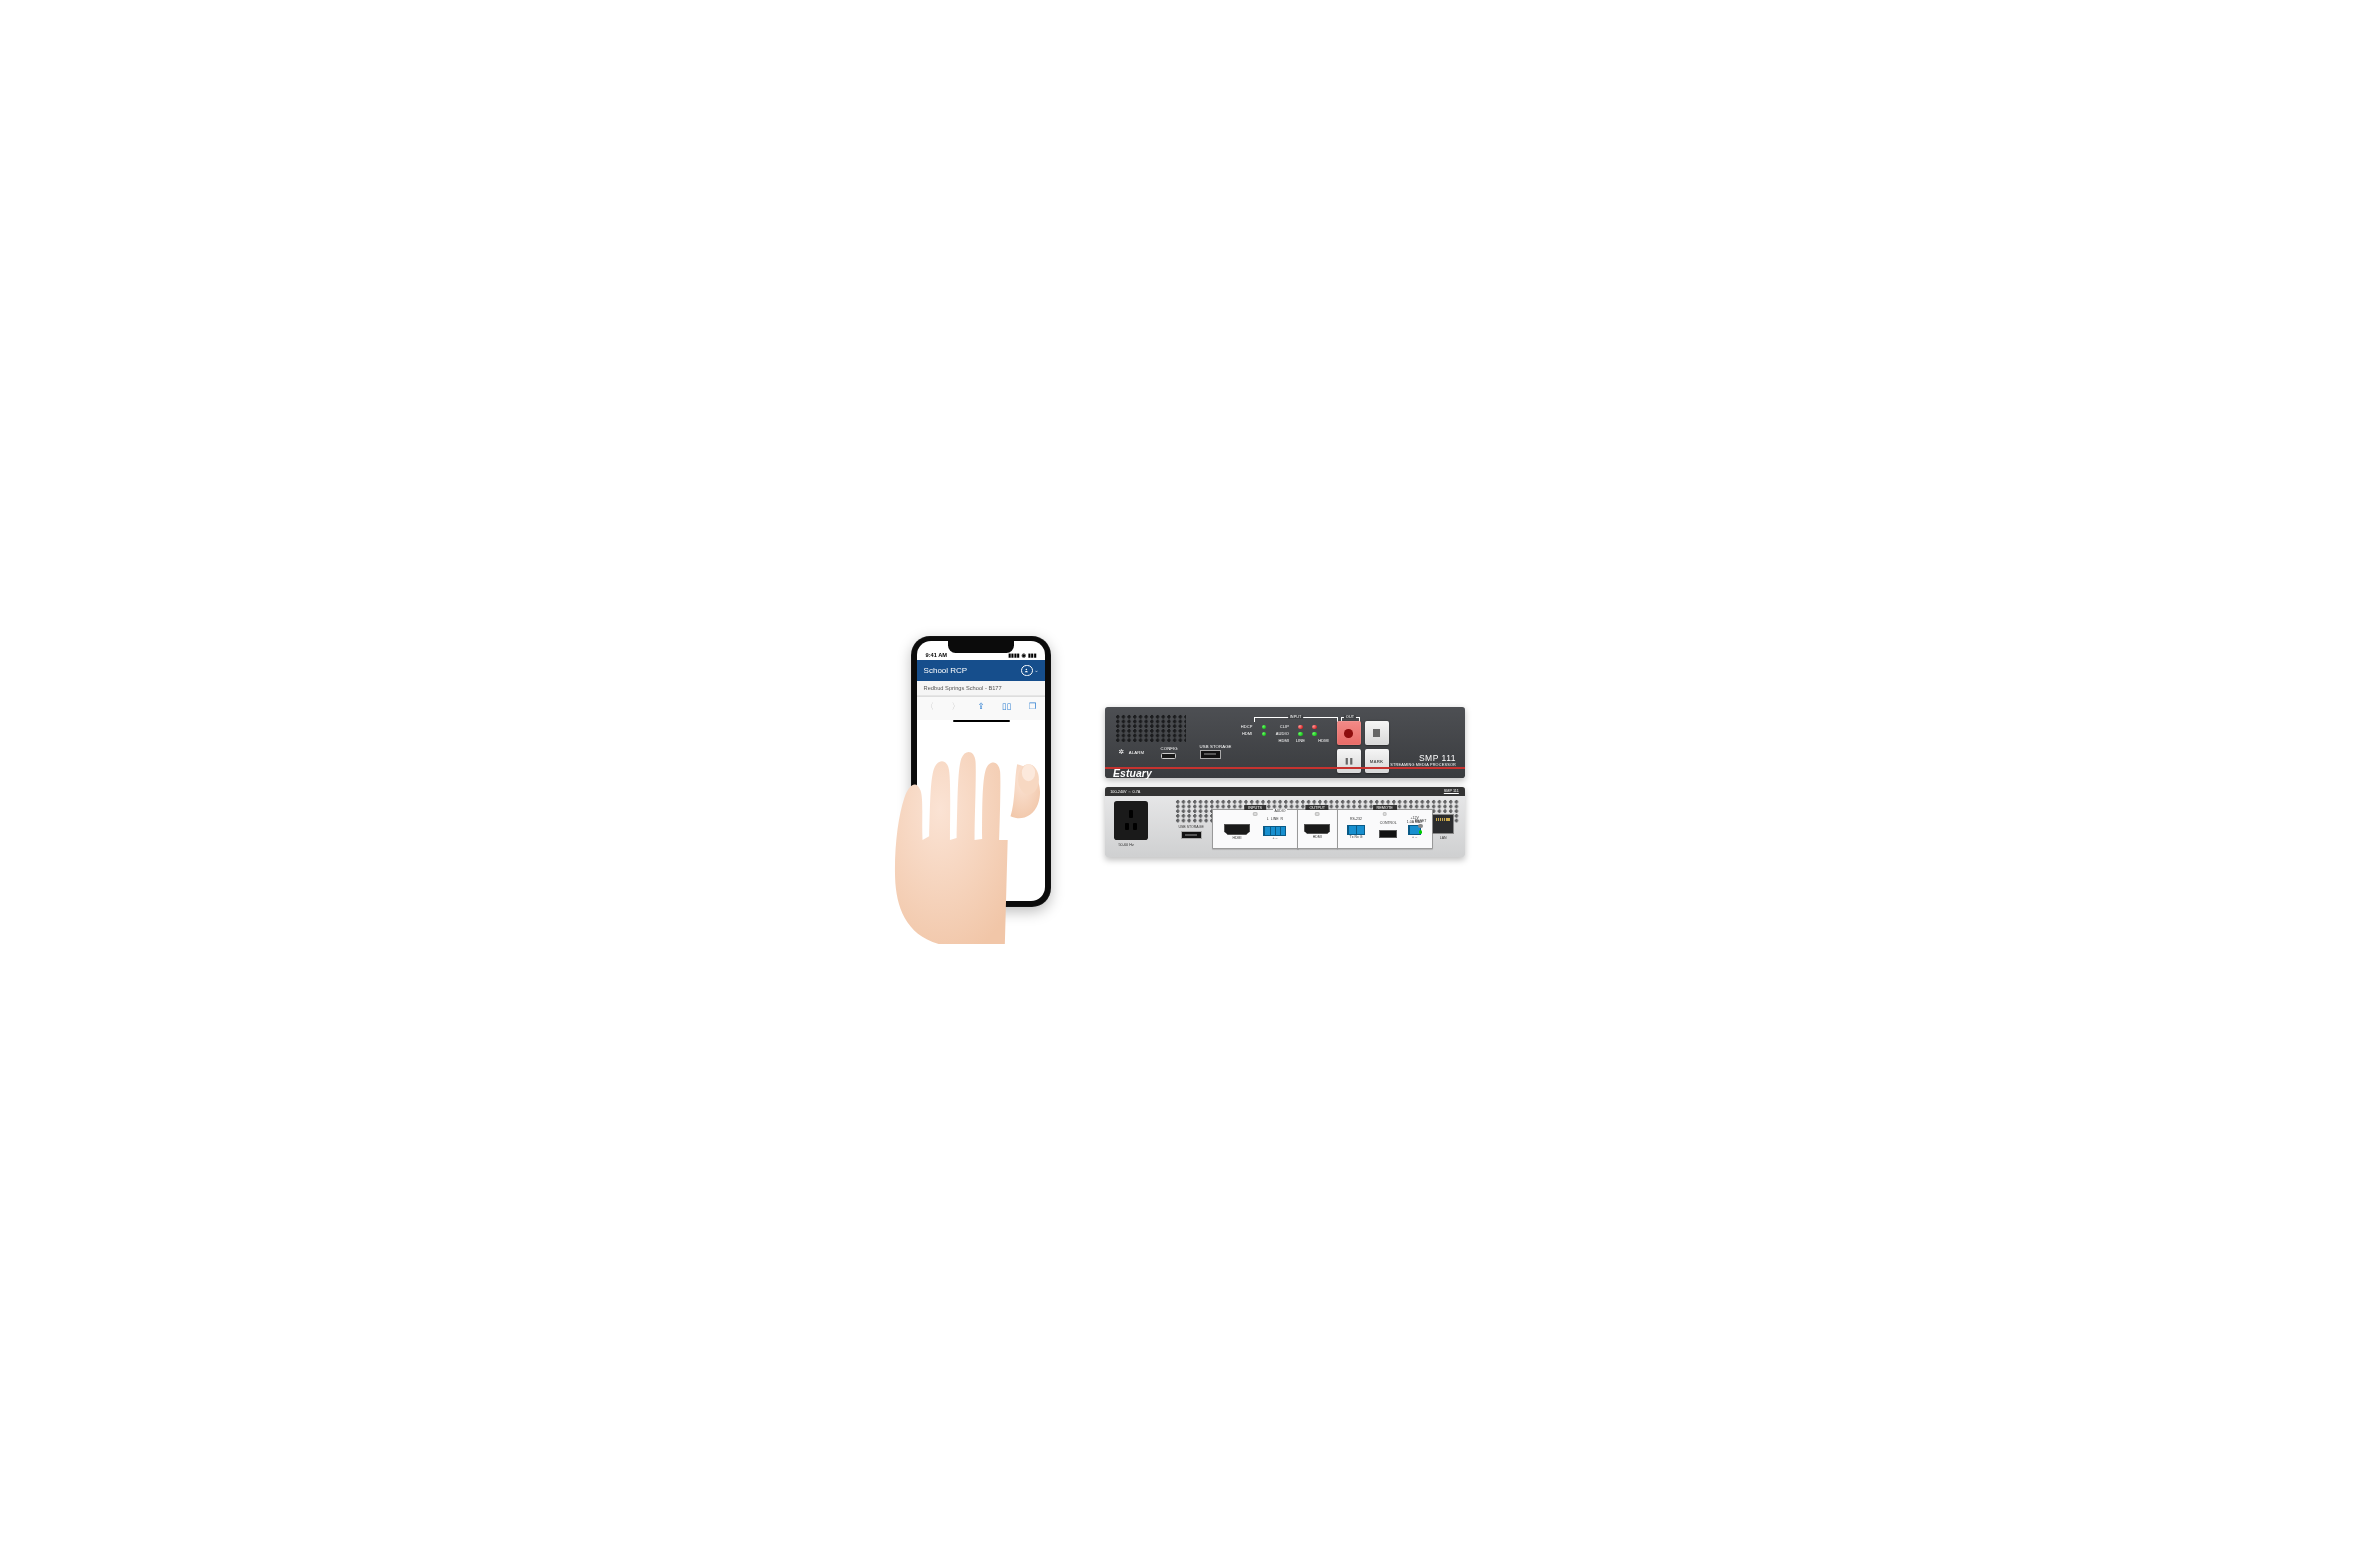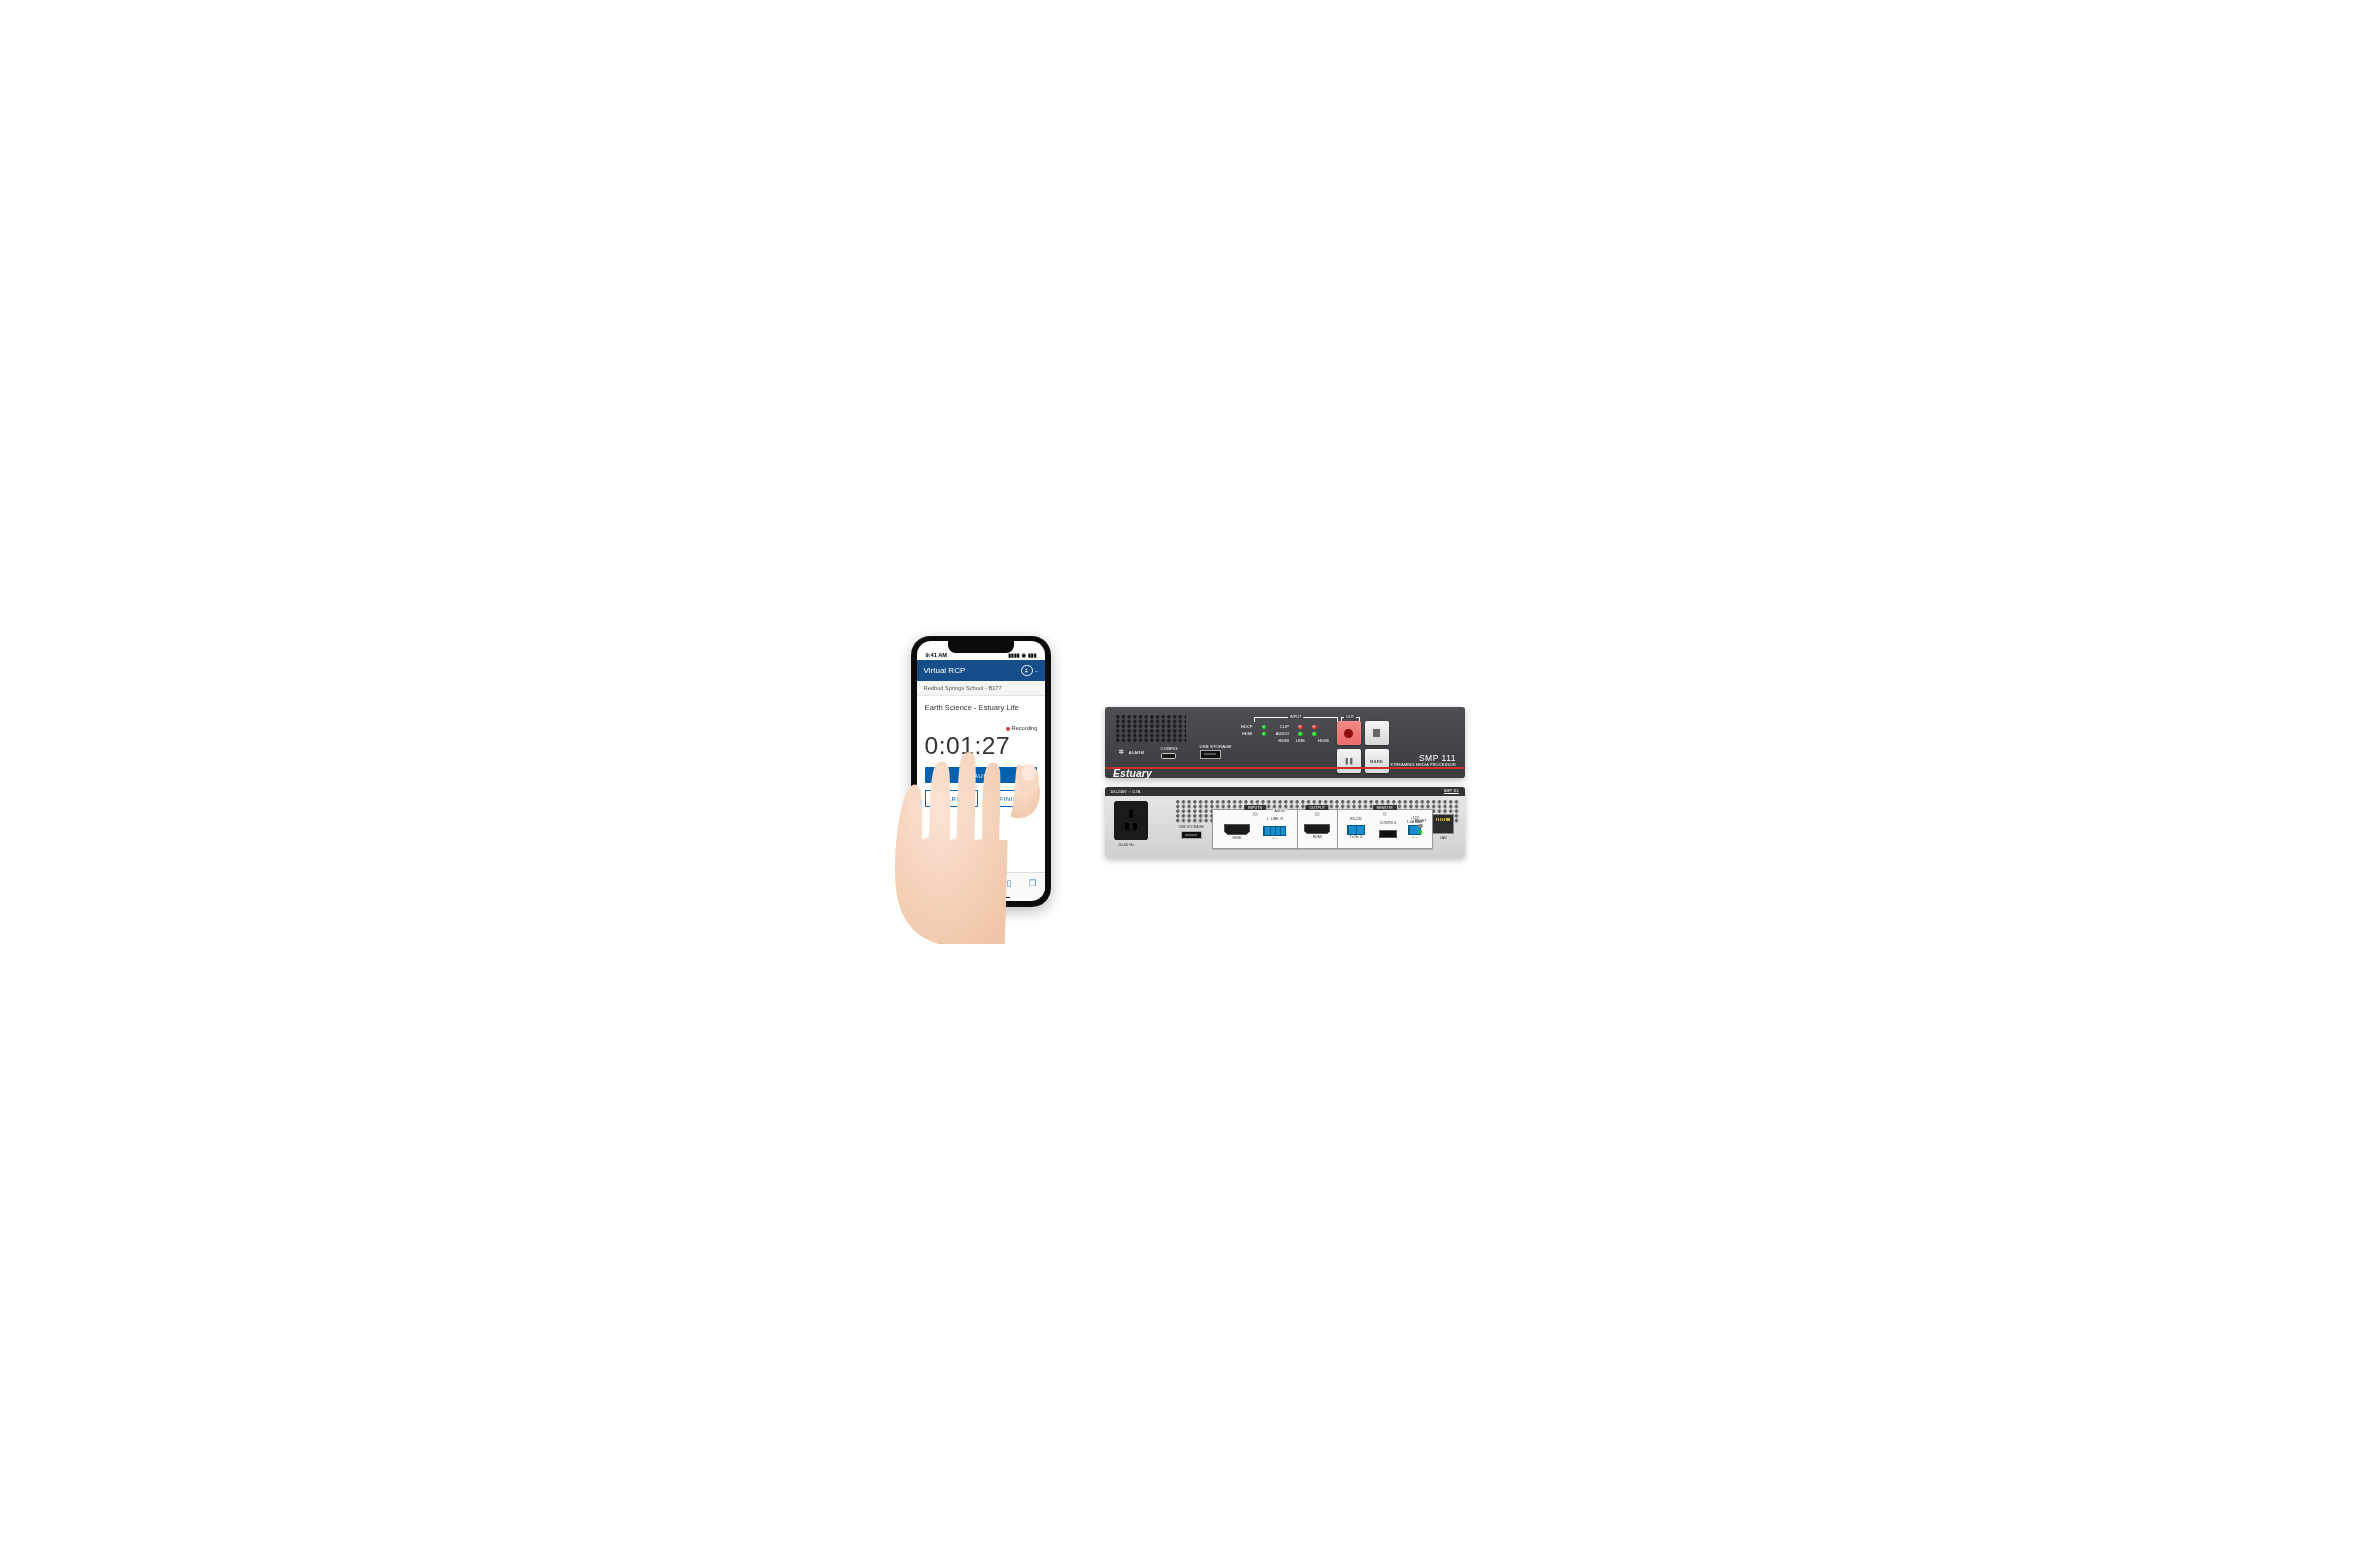--- a/index.html
+++ b/index.html
@@ -329,44 +329,32 @@
       <div class="phone-screen">
         <div class="status-bar">
           <span>9:41 AM</span>
           <div class="status-icons">
             <span class="signal">▮▮▮▮</span>
             <span class="wifi">◉</span>
             <span class="battery">▮▮▮</span>
           </div>
         </div>
         <div class="app-header">
-          <span>Virtual RCP</span>
+          <span>School RCP</span>
           <div class="user-wrap">
             <span class="user-chip">
               <svg width="4.7" height="4.7" viewBox="0 0 24 24" fill="#fff">
                   <circle cx="12" cy="8" r="4"></circle>
                   <path d="M4 22c0-4 4-7 8-7s8 3 8 7"></path>
                 </svg>
             </span>
             <span class="caret">⌄</span>
           </div>
         </div>
         <div class="sub-header">Redbud Springs School - B177</div>
-        <div class="content">
-          <div class="lesson-title">Earth Science - Estuary Life</div>
-          <div class="status-line">
-            <span class="rec-dot"></span><span>Recording</span>
-          </div>
-          <div class="timer">0:01:27</div>
-          <div class="btn-primary">PAUSE</div>
-          <div class="btn-row">
-            <div class="btn-outline">MARK</div>
-            <div class="btn-outline">FINISH</div>
-          </div>
-        </div>
         <div>
           <div class="browser-bar">
             <span class="disabled">〈</span>
             <span class="disabled">〉</span>
             <span>⇪</span>
             <span>▯▯</span>
             <span>❐</span>
           </div>
           <div class="home-indicator"></div>
         </div>

